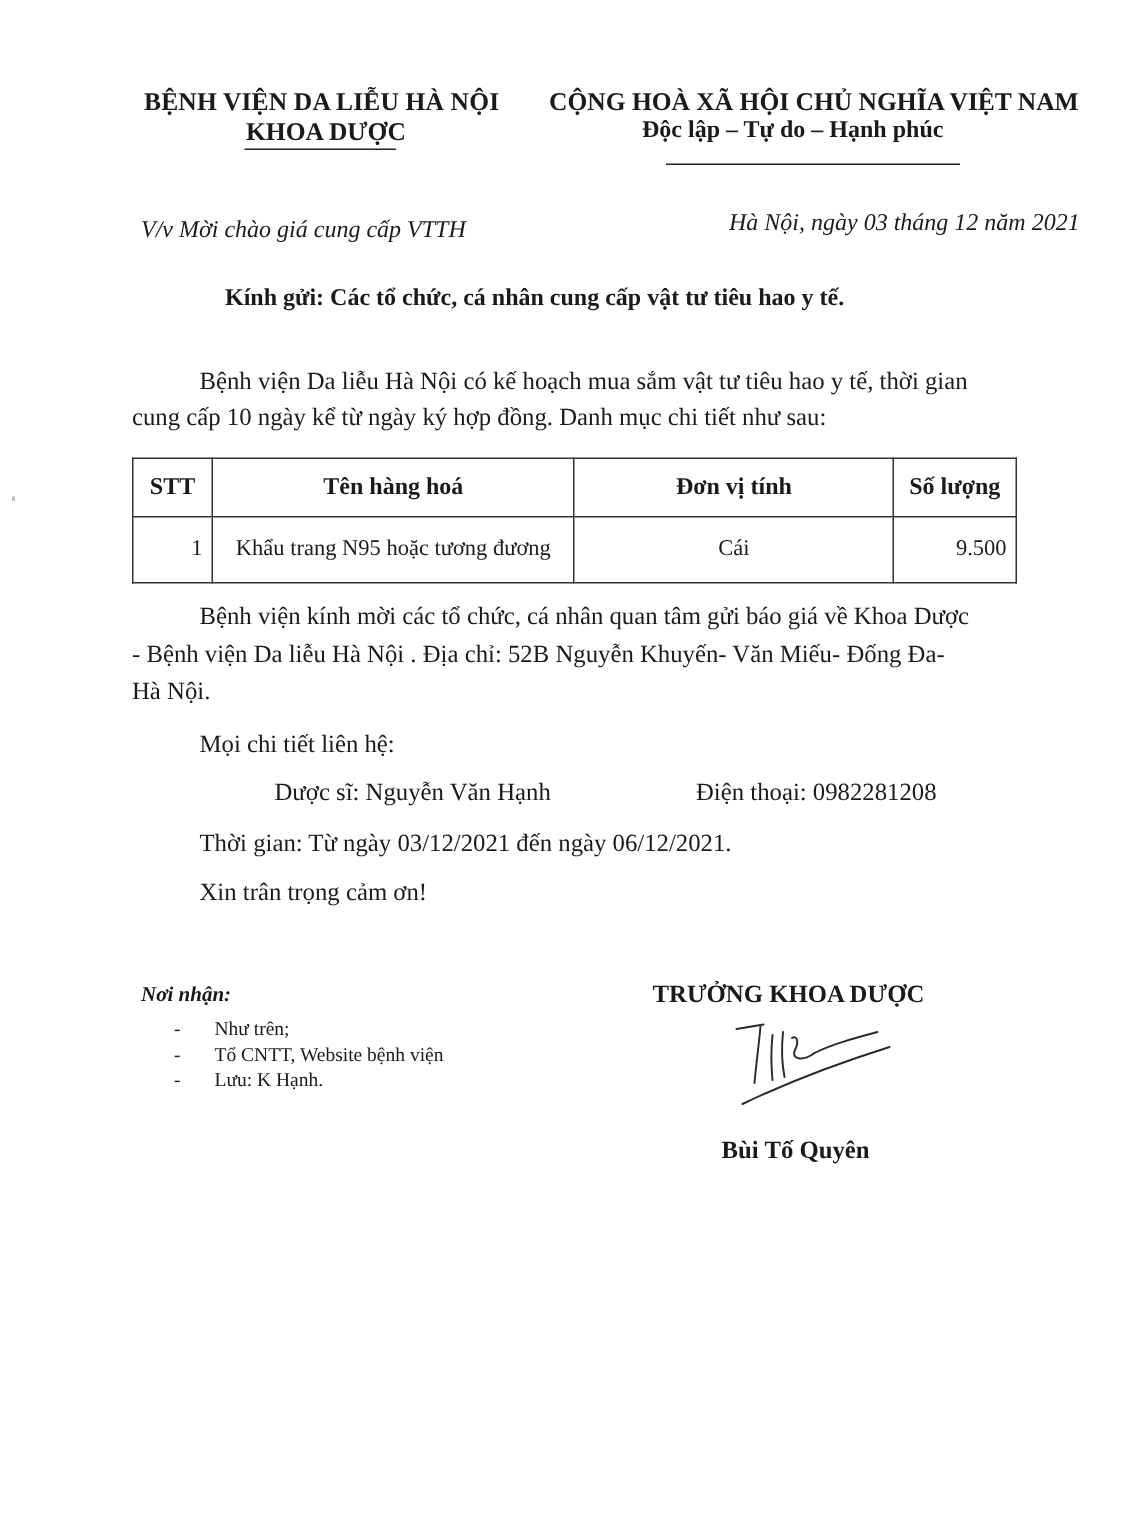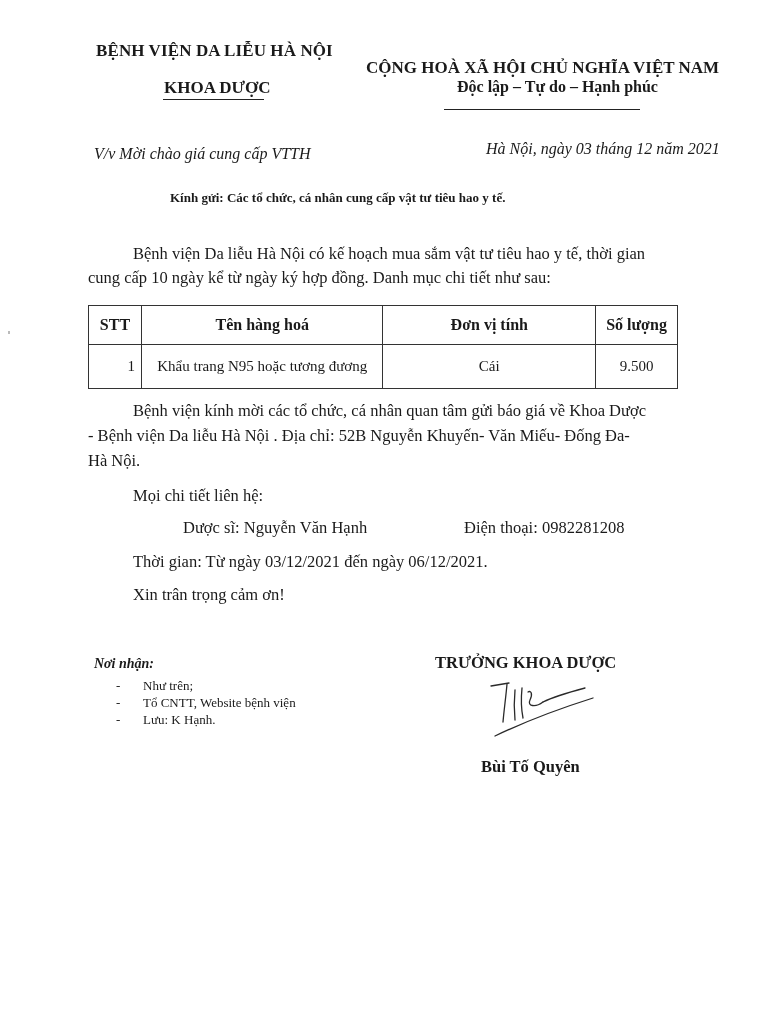--- a/index.html
+++ b/index.html
@@ -11,33 +11,33 @@
       width: 765px;
       height: 1024px;
       position: relative;
       overflow: hidden;
       font-family: "Liberation Serif", "DejaVu Serif", serif;
       color: #1a1a1a;
     }
     .abs { position: absolute; white-space: nowrap; }
 
     
-    .org-name { left: 96px; top: 41px; font-size: 17px; font-weight: bold; letter-spacing: 0.1px; }
+    .org-name { left: 96px; top: 58px; font-size: 17px; font-weight: bold; letter-spacing: 0.1px; }
     .dept-name { left: 164px; top: 78px; font-size: 17px; font-weight: bold; }
     .dept-underline { left: 163px; top: 99px; width: 101px; height: 1px; background: #222; }
     .subject { left: 94px; top: 109px; font-size: 16px; font-style: italic; margin-top: 36px; }
 
     
     .nation { left: 366px; top: 58px; font-size: 17px; font-weight: bold; }
-    .motto { left: 428px; top: 78px; font-size: 16px; font-weight: bold; margin-left: 29px; }
+    .motto { left: 428px; top: 78px; font-size: 16px; font-weight: bold; }
     .motto-underline { left: 444px; top: 109px; width: 196px; height: 1px; background: #222; }
 
     .date-line { left: 486px; top: 140px; font-size: 16px; font-style: italic; }
 
-    .greeting { left: 150px; top: 190px; font-size: 13px; font-weight: bold; margin-left: 20px; }
+    .greeting { left: 150px; top: 190px; font-size: 16px; font-weight: bold; }
 
     .para { font-size: 16.5px; }
     .p1-l1 { left: 133px; top: 244px; }
     .p1-l2 { left: 88px; top: 268px; }
 
     
     .doc-table {
       position: absolute;
       left: 88px;
       top: 305px;
@@ -57,21 +57,21 @@
       text-align: center;
     }
     .doc-table td { height: 43px; }
     .col-stt { width: 40px; }
     .col-name { width: 229px; }
     .col-unit { width: 200px; }
     .col-qty { width: 69px; }
     .td-stt { text-align: right; }
     .td-name { text-align: center; }
     .td-unit { text-align: center; }
-    .td-qty { text-align: center; }
+    .td-qty { text-align: right; }
 
     .p2-l1 { left: 133px; top: 401px; }
     .p2-l2 { left: 88px; top: 426px; }
     .p2-l3 { left: 88px; top: 451px; }
 
     .contact-head { left: 133px; top: 486px; }
     .pharmacist { left: 183px; top: 518px; }
     .phone { left: 464px; top: 518px; }
     .time-line { left: 133px; top: 552px; }
     .thanks { left: 133px; top: 585px; }

